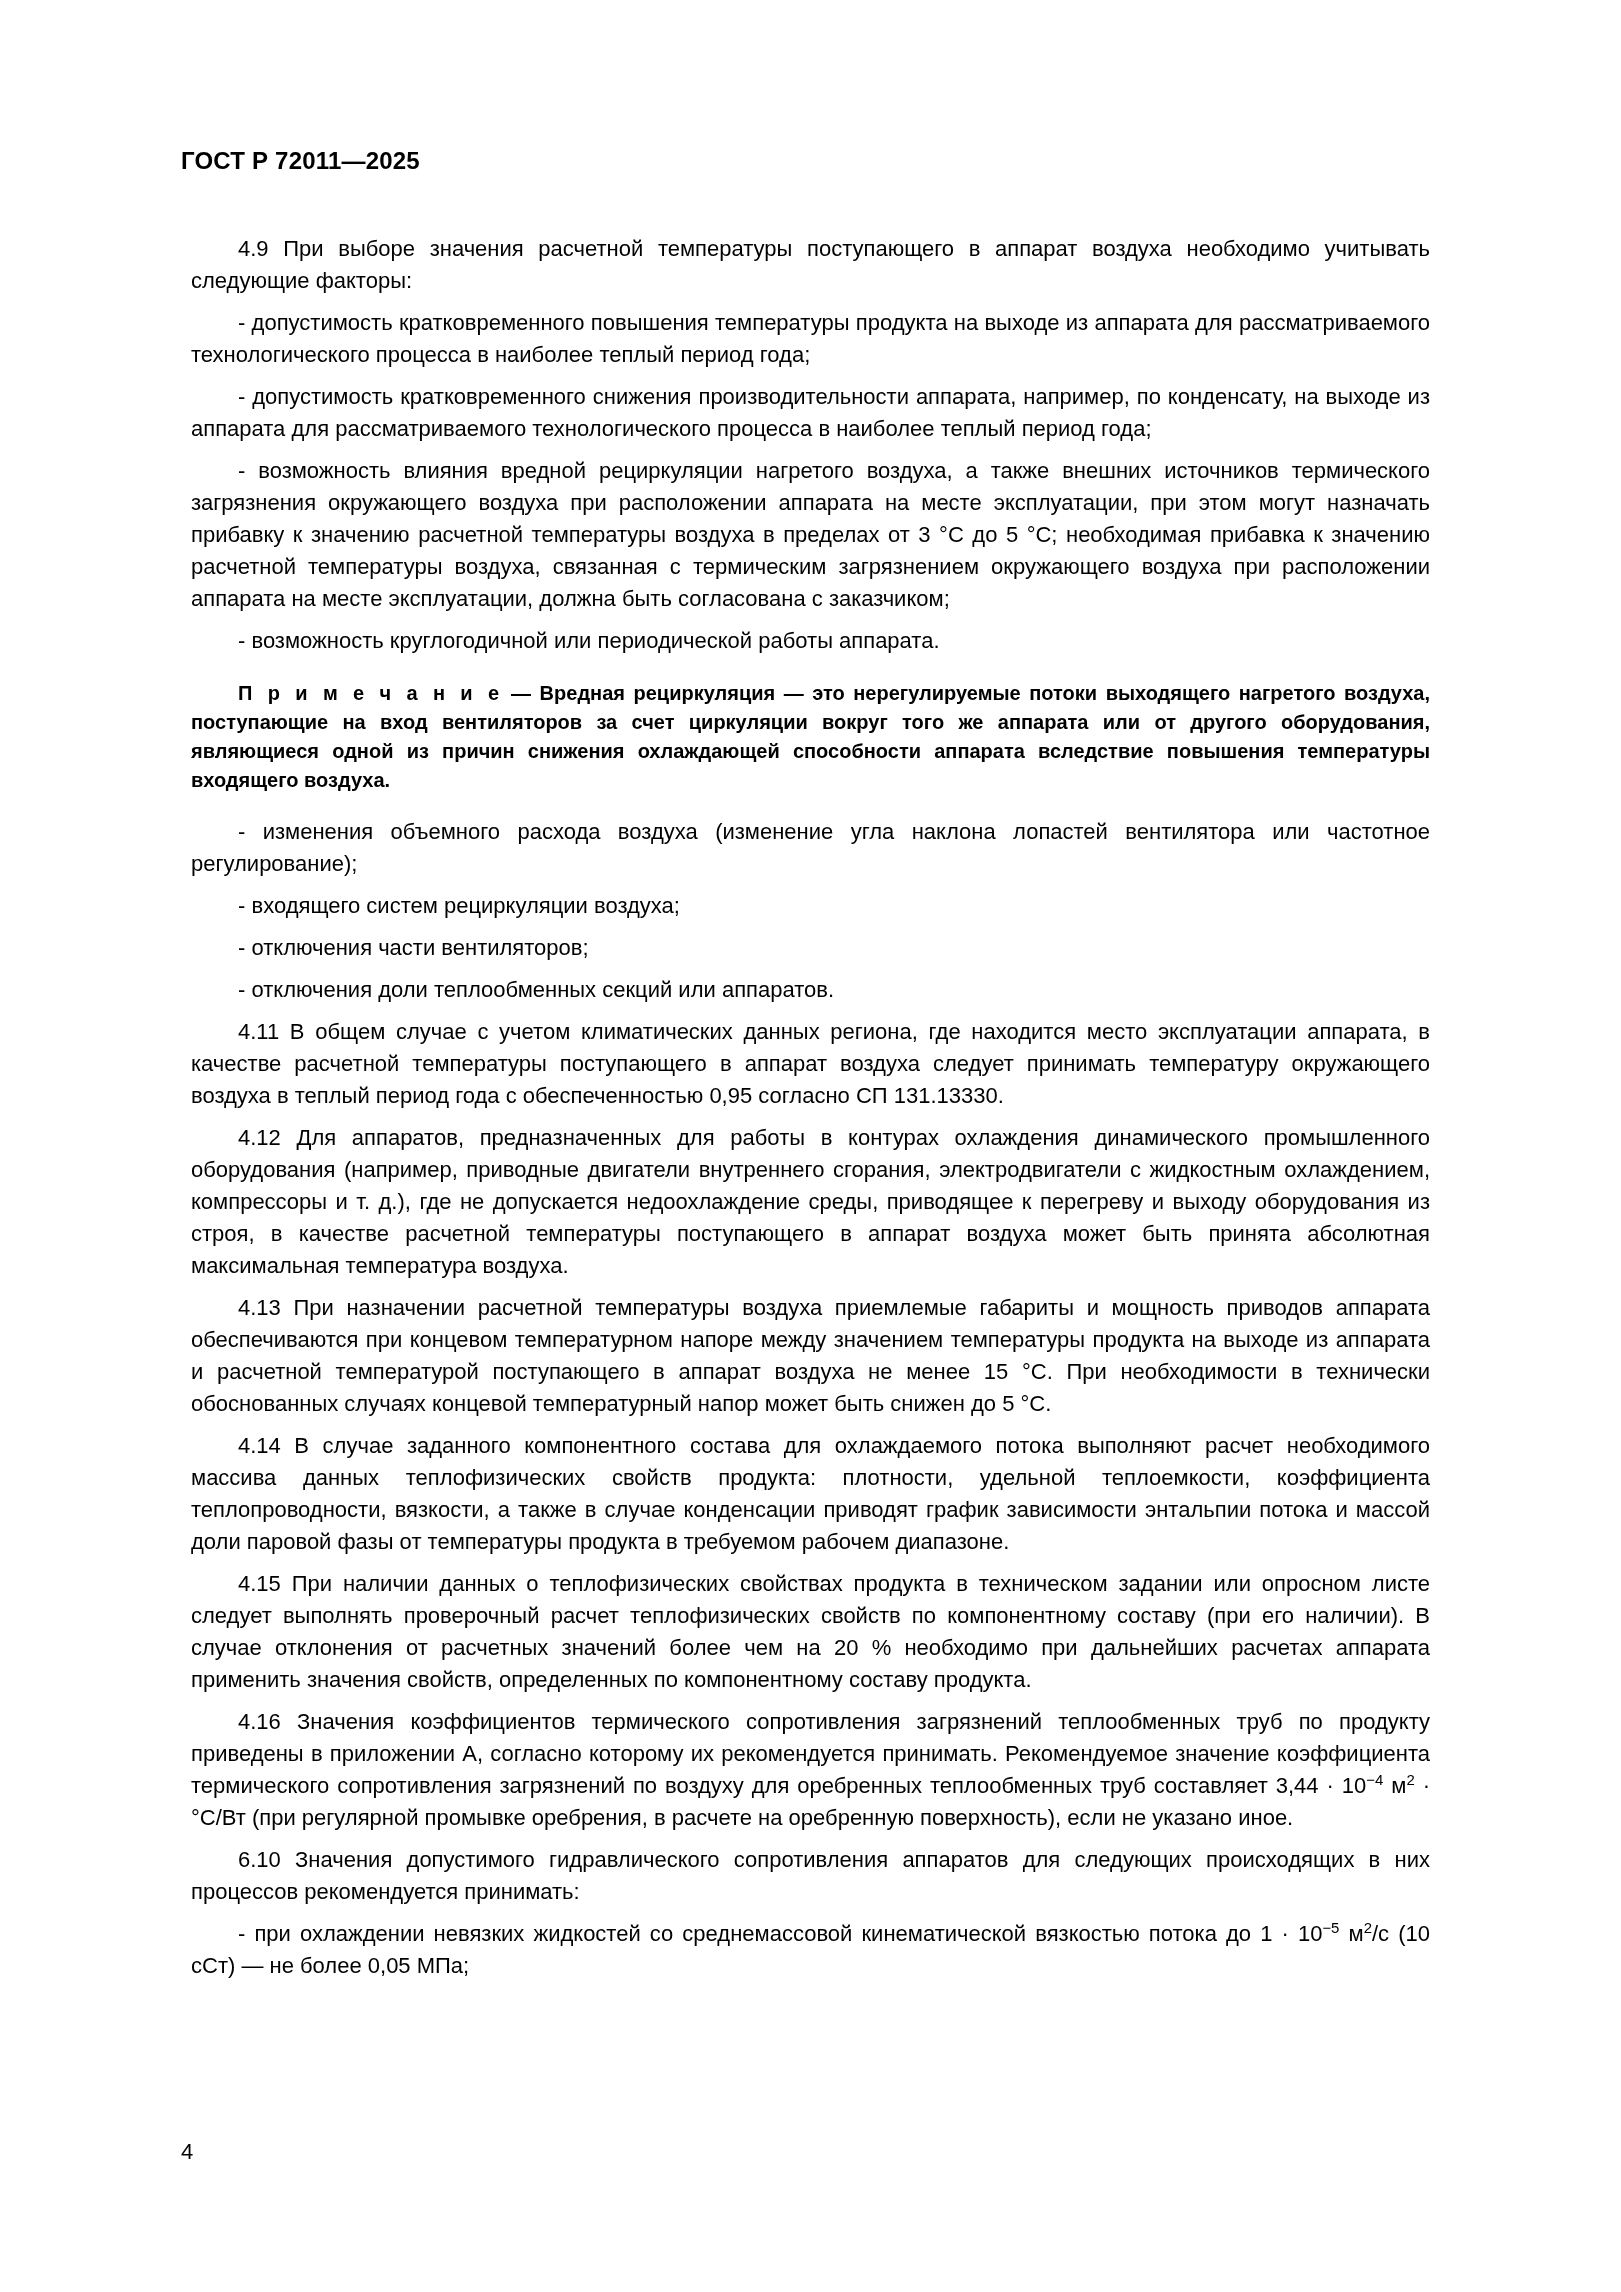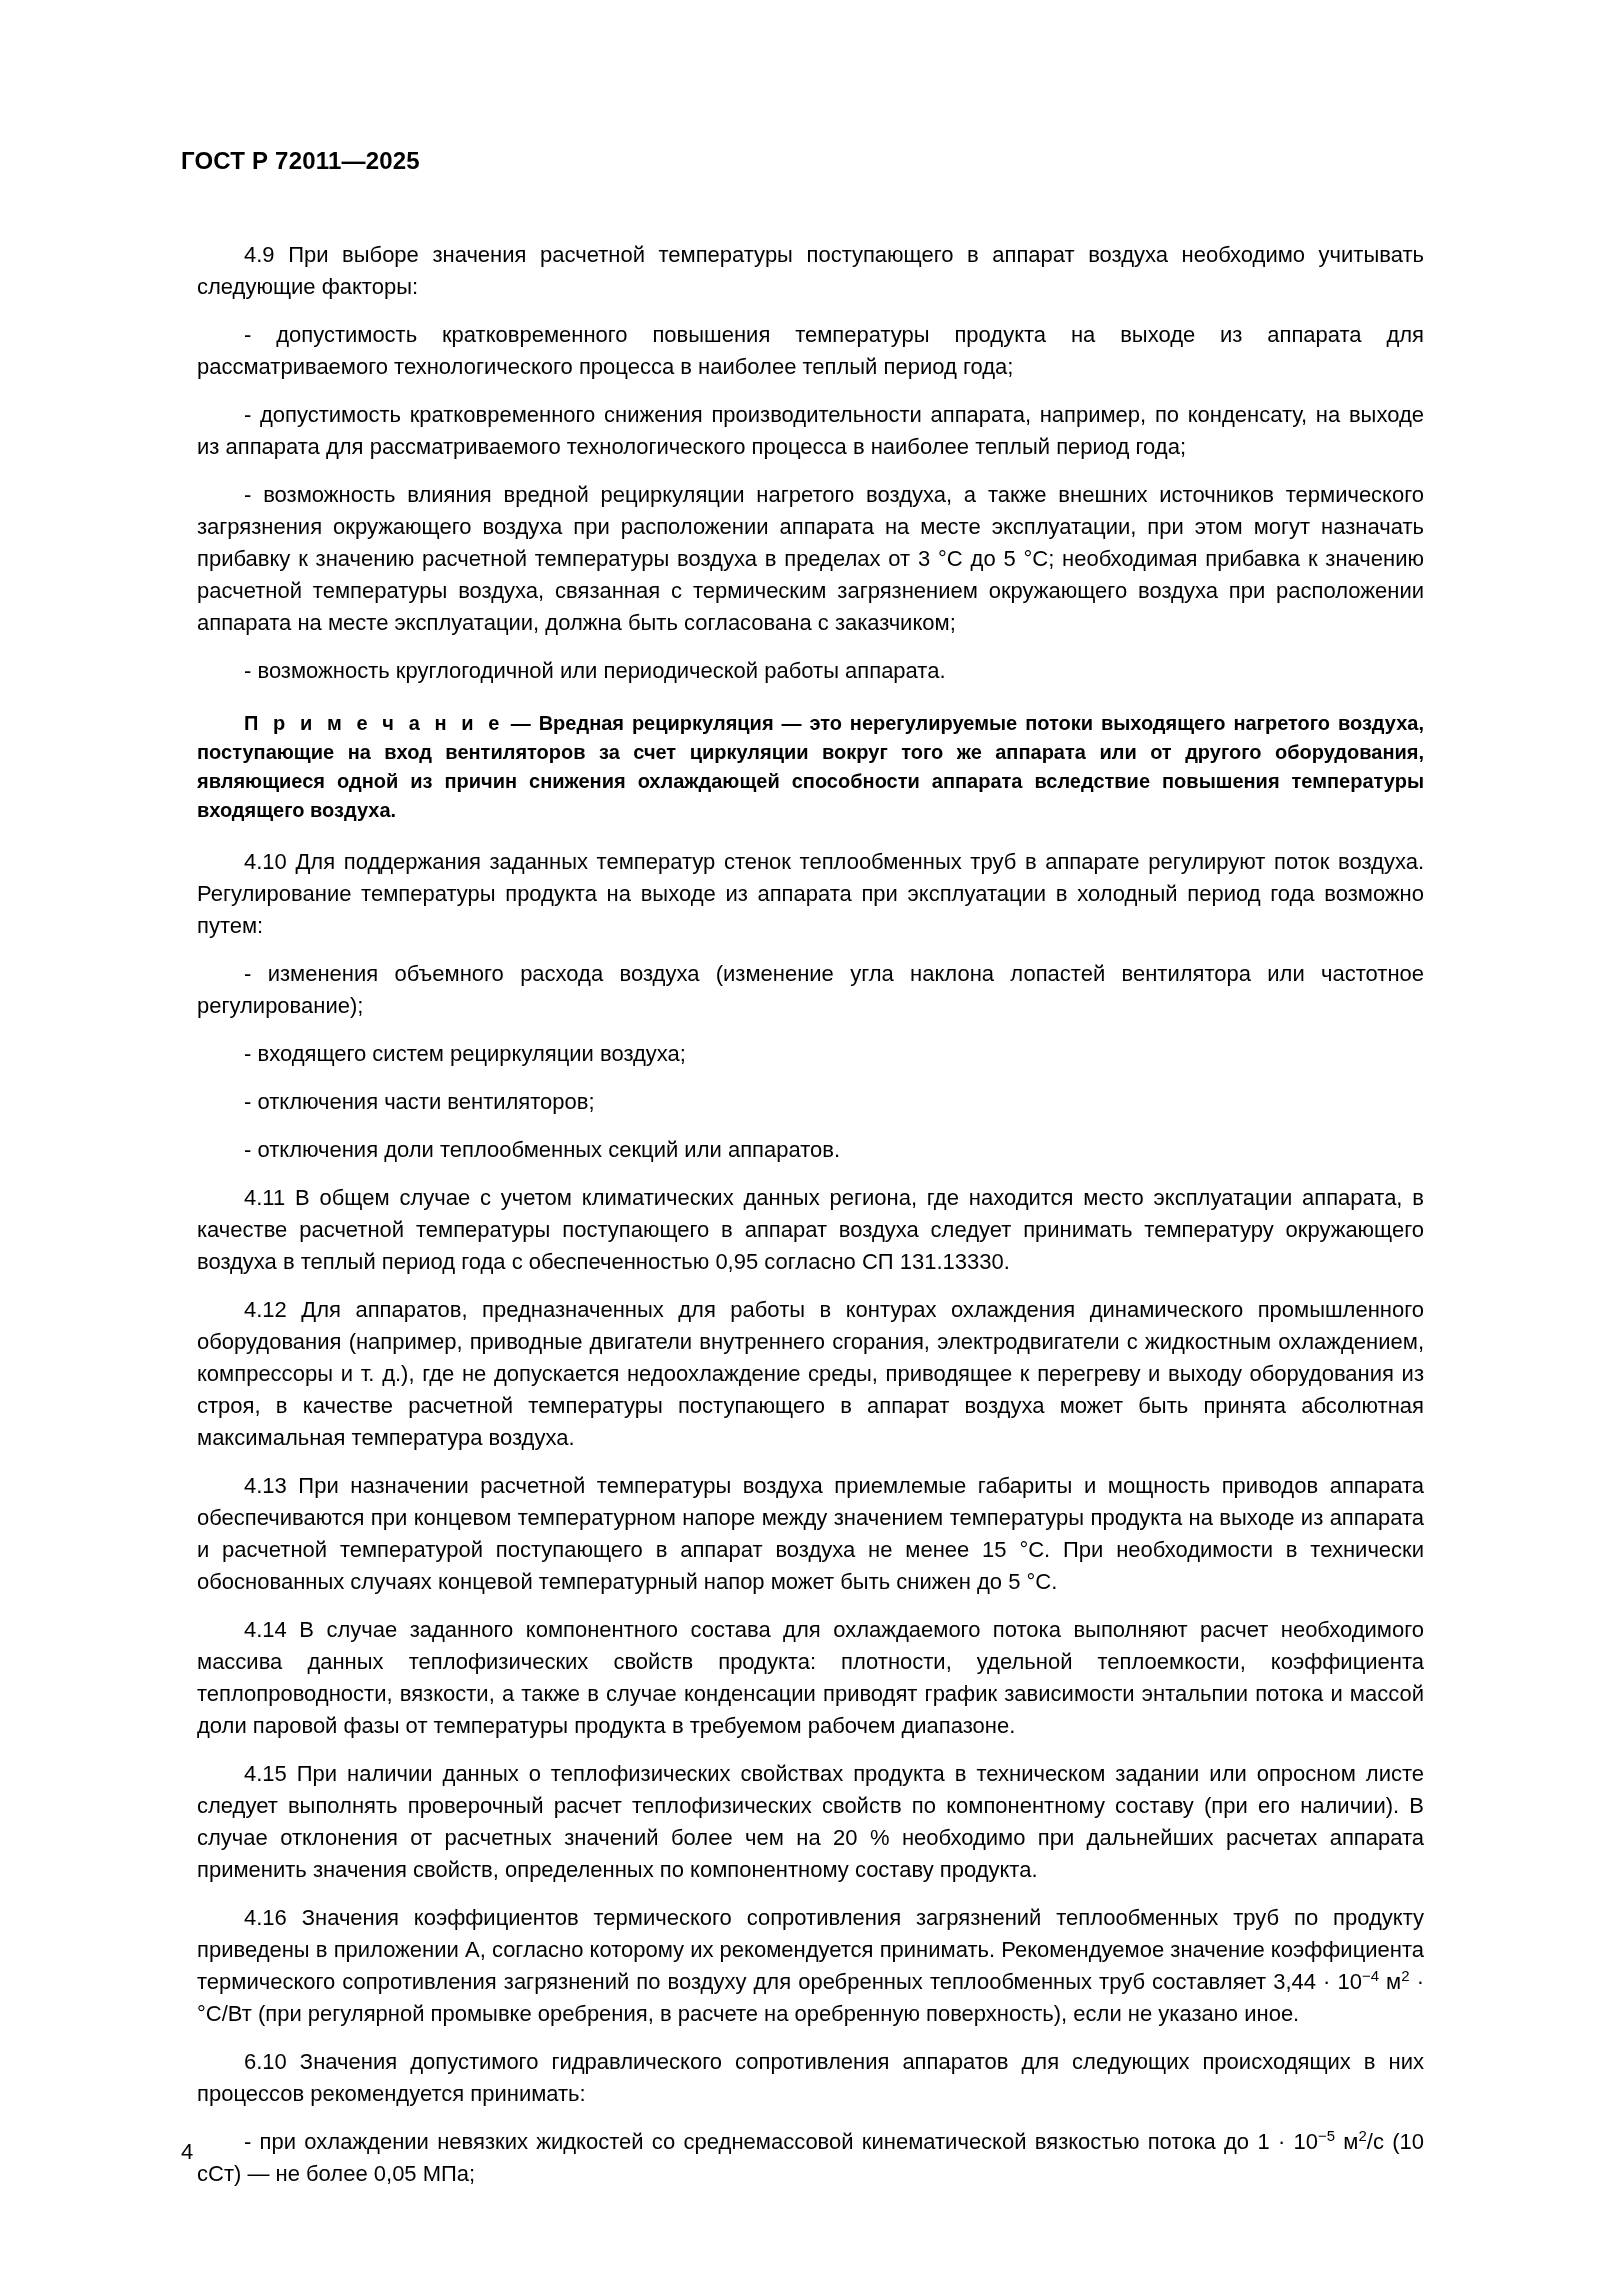--- a/index.html
+++ b/index.html
@@ -36,21 +36,21 @@
     left: 181px;
     top: 223px;
     width: 1259px;
     font-size: 22px;
     line-height: 32px;
     text-align: justify;
     text-justify: inter-word;
     hyphens: manual;
   }
   .content p {
-    margin: 16px;
+    margin: 10px;
   }
   .indent {
     text-indent: 47px;
   }
   .note {
     margin-top: 21.6px !important;
     margin-bottom: 21.6px !important;
     font-size: 20px;
     line-height: 29px;
     text-indent: 47px;
@@ -82,21 +82,20 @@
   <div class="content">
 
     <p class="indent">4.9 При выборе значения расчетной температуры поступающего в аппарат воздуха необходимо учитывать следующие факторы:</p>
     <p class="indent">- допустимость кратковременного повышения температуры продукта на выходе из аппарата для рассматриваемого технологического процесса в наиболее теплый период года;</p>
     <p class="indent">- допустимость кратковременного снижения производительности аппарата, например, по конденсату, на выходе из аппарата для рассматриваемого технологического процесса в наиболее теплый период года;</p>
     <p class="indent">- возможность влияния вредной рециркуляции нагретого воздуха, а также внешних источников термического загрязнения окружающего воздуха при расположении аппарата на месте эксплуатации, при этом могут назначать прибавку к значению расчетной температуры воздуха в пределах от 3 °С до 5 °С; необходимая прибавка к значению расчетной температуры воздуха, связанная с термическим загрязнением окружающего воздуха при расположении аппарата на месте эксплуатации, должна быть согласована с заказчиком;</p>
     <p class="indent">- возможность круглогодичной или периодической работы аппарата.</p>
 
     <p class="note"><span class="sp">П р и м е ч а н и е</span><span> — Вредная рециркуляция — это нерегулируемые потоки выходящего нагретого воздуха, поступающие на вход вентиляторов за счет циркуляции вокруг того же аппарата или от другого оборудования, являющиеся одной из причин снижения охлаждающей способности аппарата вследствие повышения температуры входящего воздуха.</span></p>
 
-    <p class="indent">4.10 Для поддержания заданных температур стенок теплообменных труб в аппарате регулируют поток воздуха. Регулирование температуры продукта на выходе из аппарата при эксплуатации в холодный период года возможно путем:</p>
     <p class="indent">- изменения объемного расхода воздуха (изменение угла наклона лопастей вентилятора или частотное регулирование);</p>
     <p class="indent">- входящего систем рециркуляции воздуха;</p>
     <p class="indent">- отключения части вентиляторов;</p>
     <p class="indent">- отключения доли теплообменных секций или аппаратов.</p>
 
     <p class="indent">4.11 В общем случае с учетом климатических данных региона, где находится место эксплуатации аппарата, в качестве расчетной температуры поступающего в аппарат воздуха следует принимать температуру окружающего воздуха в теплый период года с обеспеченностью 0,95 согласно СП 131.13330.</p>
     <p class="indent">4.12 Для аппаратов, предназначенных для работы в контурах охлаждения динамического промышленного оборудования (например, приводные двигатели внутреннего сгорания, электродвигатели с жидкостным охлаждением, компрессоры и т. д.), где не допускается недоохлаждение среды, приводящее к перегреву и выходу оборудования из строя, в качестве расчетной температуры поступающего в аппарат воздуха может быть принята абсолютная максимальная температура воздуха.</p>
     <p class="indent">4.13 При назначении расчетной температуры воздуха приемлемые габариты и мощность приводов аппарата обеспечиваются при концевом температурном напоре между значением температуры продукта на выходе из аппарата и расчетной температурой поступающего в аппарат воздуха не менее 15 °С. При необходимости в технически обоснованных случаях концевой температурный напор может быть снижен до 5 °С.</p>
     <p class="indent">4.14 В случае заданного компонентного состава для охлаждаемого потока выполняют расчет необходимого массива данных теплофизических свойств продукта: плотности, удельной теплоемкости, коэффициента теплопроводности, вязкости, а также в случае конденсации приводят график зависимости энтальпии потока и массой доли паровой фазы от температуры продукта в требуемом рабочем диапазоне.</p>
     <p class="indent">4.15 При наличии данных о теплофизических свойствах продукта в техническом задании или опросном листе следует выполнять проверочный расчет теплофизических свойств по компонентному составу (при его наличии). В случае отклонения от расчетных значений более чем на 20 % необходимо при дальнейших расчетах аппарата применить значения свойств, определенных по компонентному составу продукта.</p>

